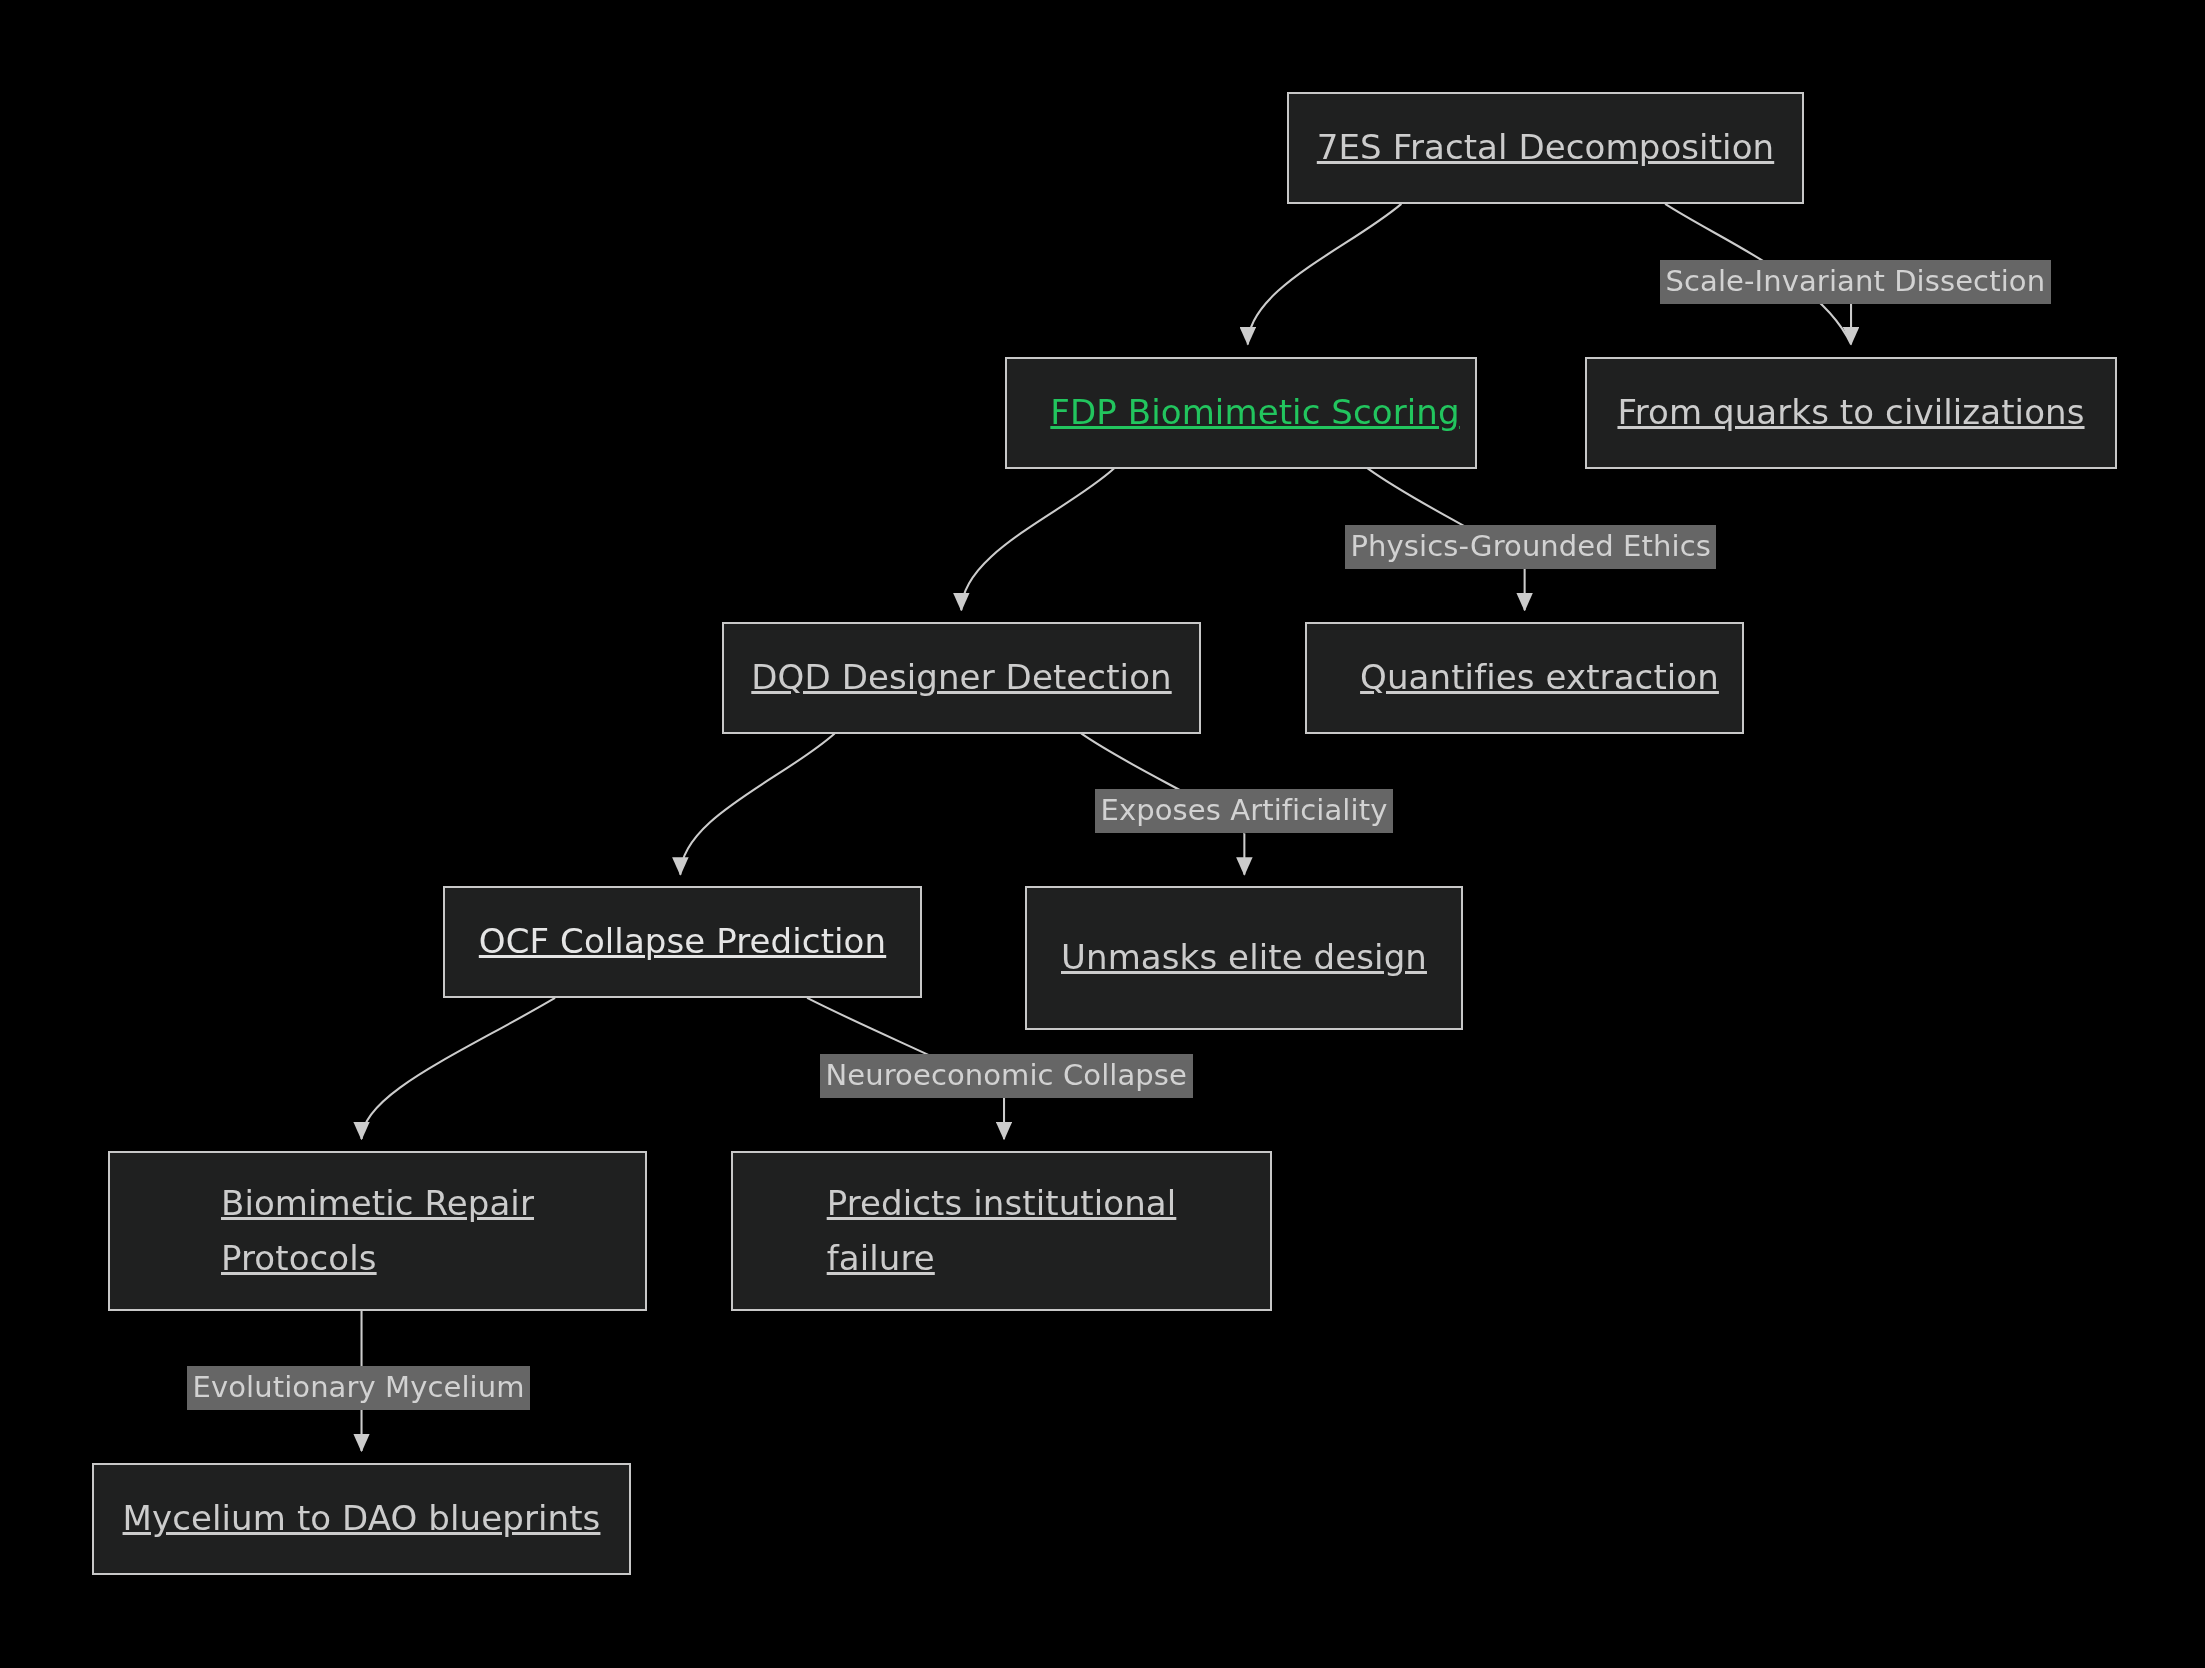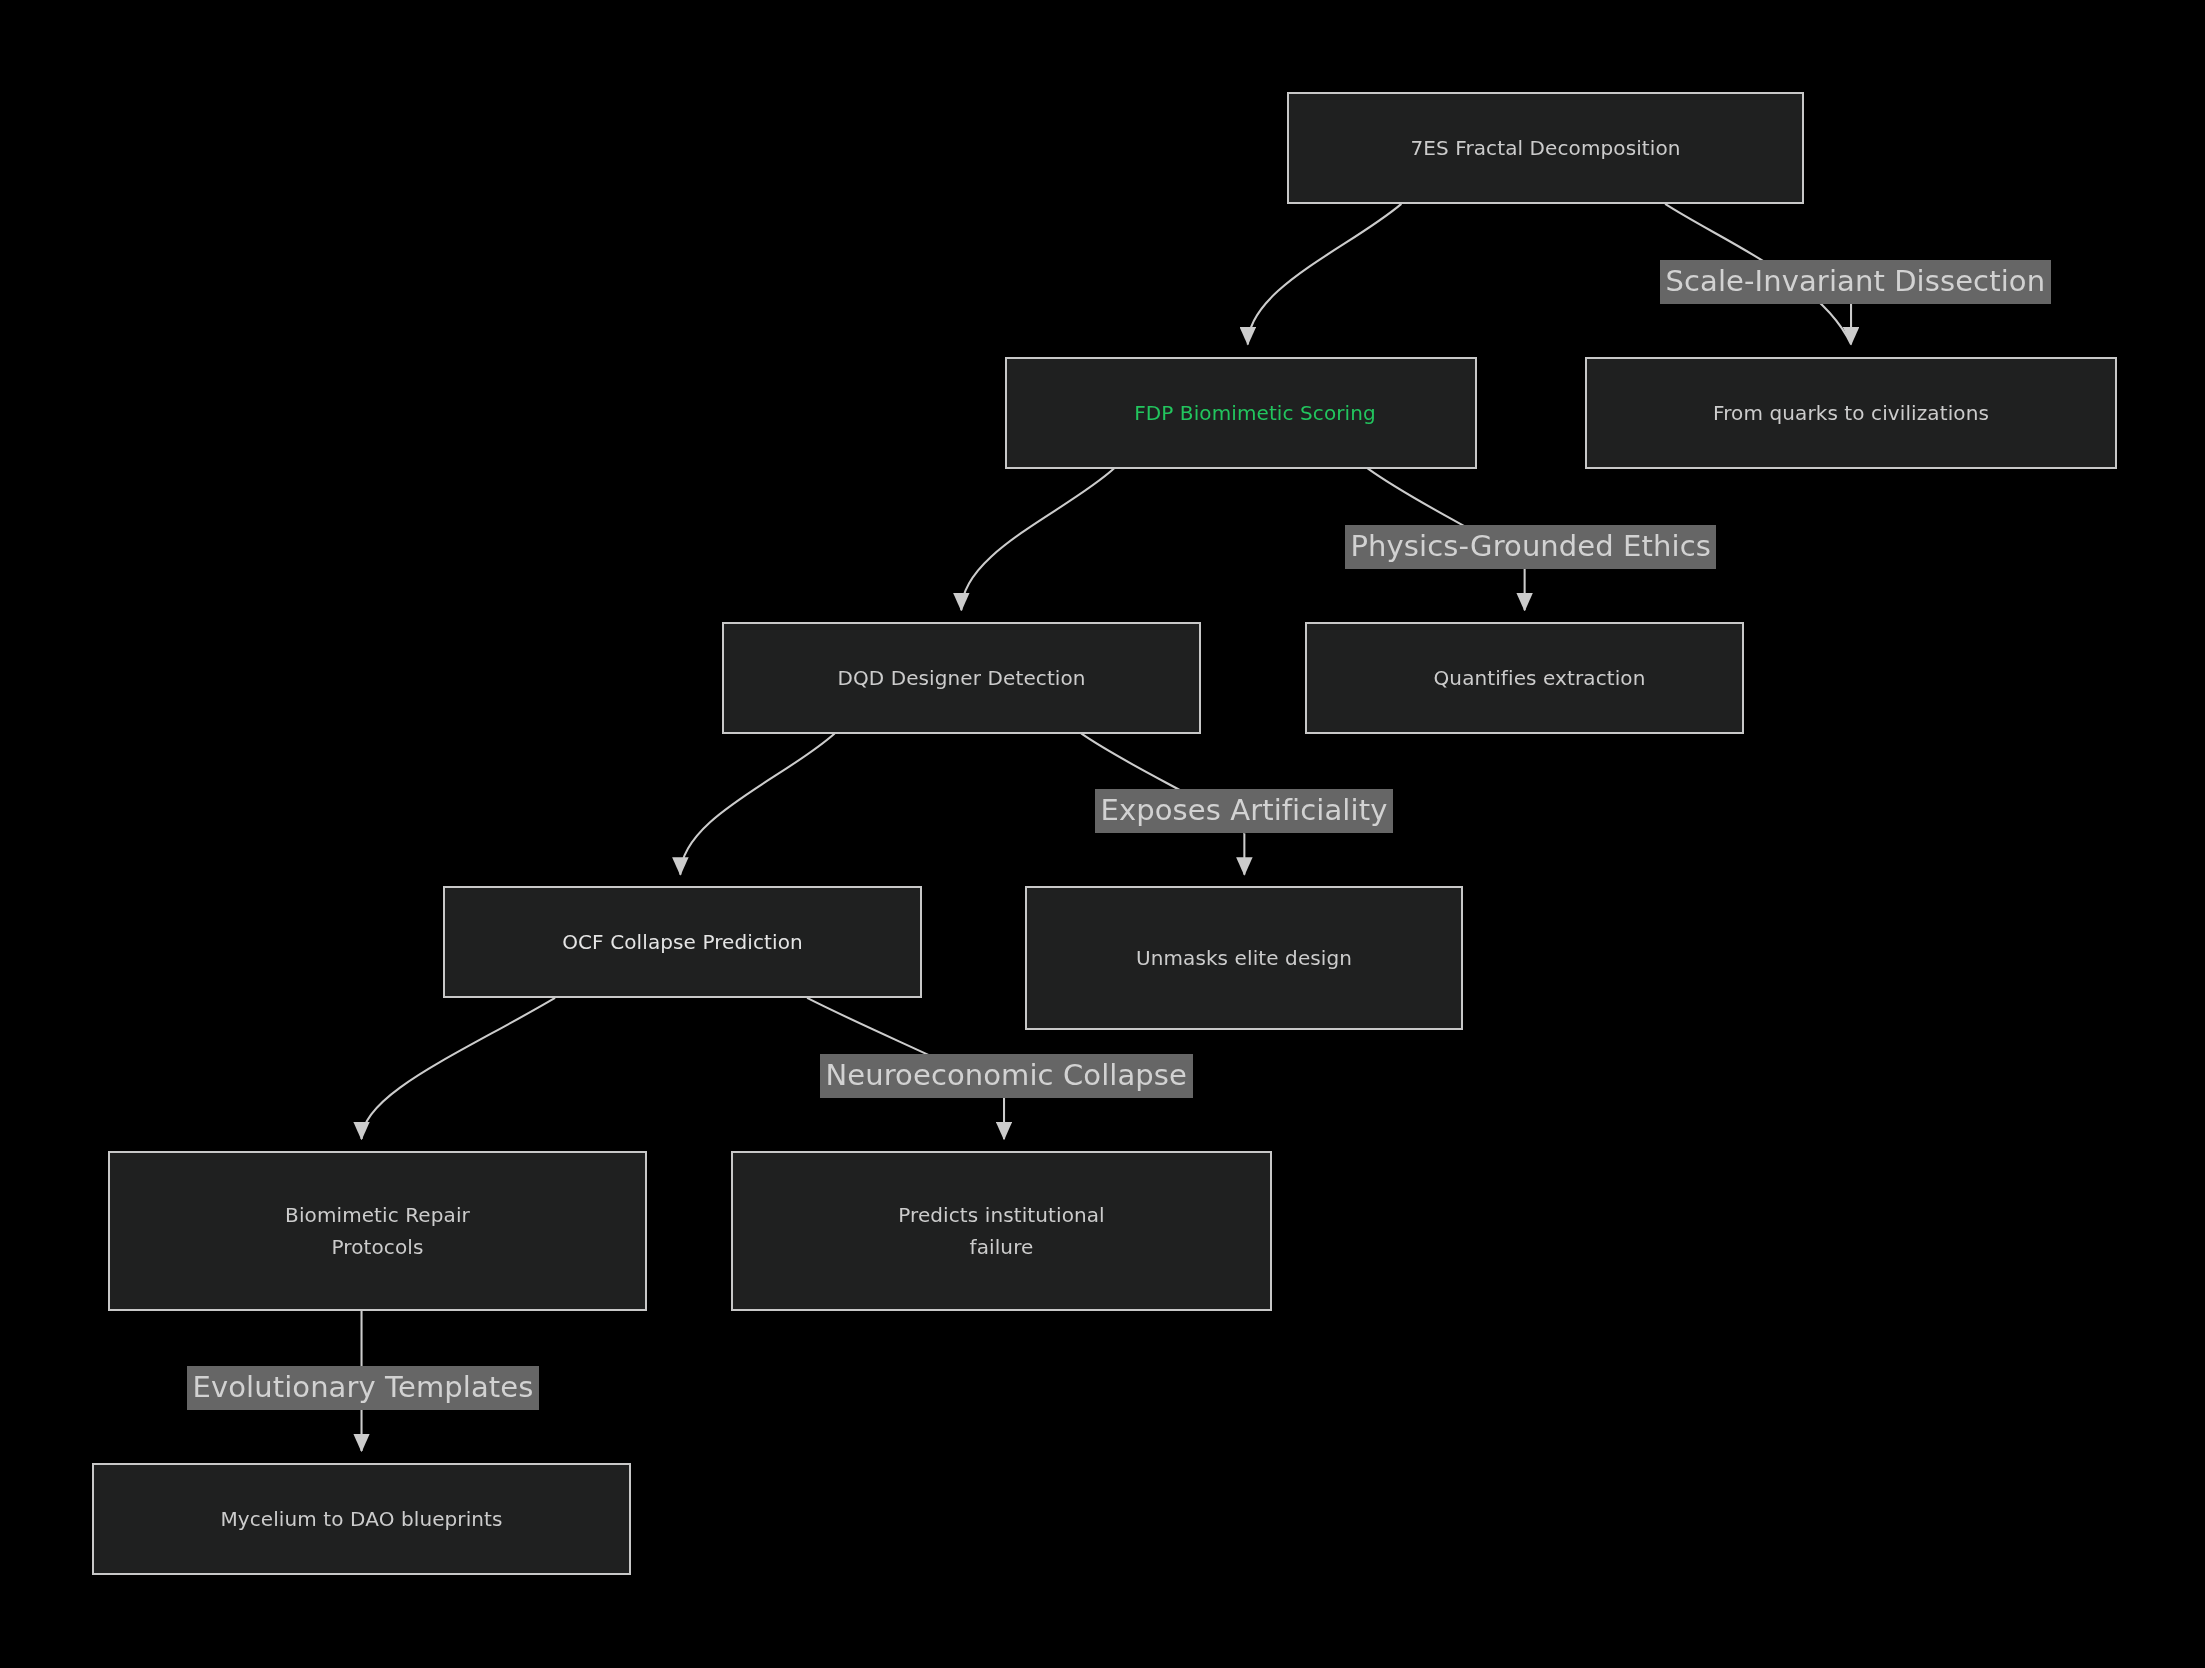--- a/index.html
+++ b/index.html
@@ -25,25 +25,25 @@
   }
   .node {
     position: absolute;
     box-sizing: border-box;
     background: #1f2020;
     border: 2.1px solid #c8c8c8;
     display: flex;
     align-items: center;
     justify-content: center;
     color: #cccccc;
-    font-size: 20px;
+    font-size: 34px;
     line-height: 1.62;
-    text-align: center;
     white-space: pre-line;
     letter-spacing: 0.1px;
+    text-decoration: underline;
   }
   .edge-label {
     position: absolute;
     box-sizing: border-box;
     background: #666666;
     color: #d2d2d2;
     font-size: 29px;
     line-height: 1.0;
     padding: 6.9px 5.5px 8.3px 5.5px;
     white-space: nowrap;
@@ -90,17 +90,17 @@
 Protocols</div>
       <div class="node" style="left: 731px; top: 1151px; width: 541px; height: 160px; background: rgb(31, 32, 32); border-color: rgb(200, 200, 200); color: rgb(204, 204, 204);">Predicts institutional
 failure</div>
       <div class="node" style="left: 92px; top: 1463px; width: 539px; height: 112px; background: rgb(31, 32, 32); border-color: rgb(200, 200, 200); color: rgb(204, 204, 204);">Mycelium to DAO blueprints</div>
     </div>
   <div id="label-layer">
       <div class="edge-label" style="left: 1660px; top: 260px; background: rgb(102, 102, 102); color: rgb(210, 210, 210);">Scale-Invariant Dissection</div>
       <div class="edge-label" style="left: 1345px; top: 525px; background: rgb(102, 102, 102); color: rgb(210, 210, 210);">Physics-Grounded Ethics</div>
       <div class="edge-label" style="left: 1095px; top: 789px; background: rgb(102, 102, 102); color: rgb(210, 210, 210);">Exposes Artificiality</div>
       <div class="edge-label" style="left: 820px; top: 1054px; background: rgb(102, 102, 102); color: rgb(210, 210, 210);">Neuroeconomic Collapse</div>
-      <div class="edge-label" style="left: 187px; top: 1366px; background: rgb(102, 102, 102); color: rgb(210, 210, 210);">Evolutionary Templates</div>
+      <div class="edge-label" style="left: 187px; top: 1366px; background: rgb(102, 102, 102); color: rgb(210, 210, 210);">Evolutionary Mycelium</div>
     </div>
 
 </div>
 
 
 </body></html>

